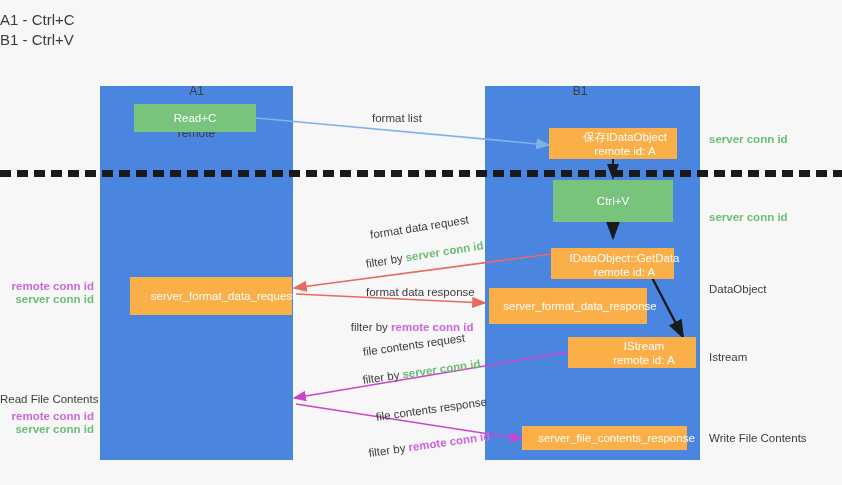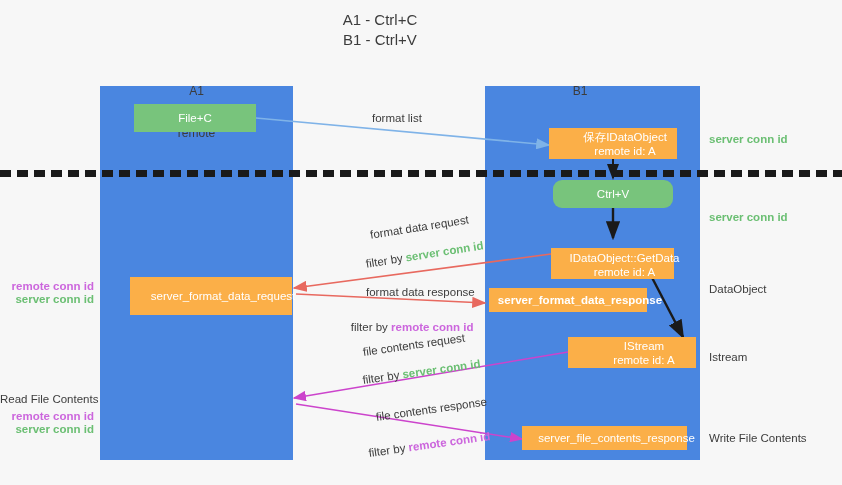--- a/index.html
+++ b/index.html
@@ -18,26 +18,24 @@
     position: relative;
     width: 842px;
     height: 485px;
   }
   .abs { position: absolute; }
 
   
   #title {
     left: 0; top: 10px;
     width: 720px;
-    text-align: center;
     font-size: 15px;
     color: #3c3c3c;
     line-height: 20px;
     white-space: pre;
-    margin-left: 20px;
   }
 
   
   .col-band {
     background: #4a86e0;
   }
   #col-a-band { left: 100px; top: 86px; width: 193px; height: 374px; }
   #col-b-band { left: 485px; top: 86px; width: 215px; height: 374px; }
 
   .col-head {
@@ -152,42 +150,42 @@
     <line x1="296" y1="294" x2="485" y2="303" stroke="#e8695f" stroke-width="1.6" marker-end="url(#ah-red)"></line>
 
     <line x1="647" y1="268" x2="683" y2="337" stroke="#1a1a1a" stroke-width="2.4" marker-end="url(#ah-black)"></line>
 
     <line x1="568" y1="352" x2="294" y2="398" stroke="#cc44cc" stroke-width="1.5" marker-end="url(#ah-magenta)"></line>
 
     <line x1="296" y1="404" x2="522" y2="439" stroke="#cc44cc" stroke-width="1.5" marker-end="url(#ah-magenta)"></line>
   </svg>
 
   <div class="abs box box-green" style="left:134px; top:104px; width:122px; height:28px;">
-    <span>File+C</span>
+    <span>Read+C</span>
   </div>
 
   <div class="abs box box-orange" style="left:549px; top:128px; width:128px; height:31px;">
     <span>保存IDataObject</span>
     <span>remote id: A</span>
   </div>
 
-  <div class="abs box box-green" style="left:553px; top:180px; width:120px; height:28px;border-radius:9px;">
+  <div class="abs box box-green" style="left:553px; top:180px; width:120px; height:42px;">
     <span>Ctrl+V</span>
   </div>
 
   <div class="abs box box-orange" style="left:551px; top:248px; width:123px; height:31px;justify-content:flex-end;">
     <span>IDataObject::GetData</span>
     <span>remote id: A</span>
   </div>
 
   <div class="abs box box-orange" style="left:130px; top:277px; width:162px; height:38px;">
     <span>server_format_data_request</span>
   </div>
 
-  <div class="abs box box-orange" style="left:489px; top:288px; width:158px; height:24px;font-weight:bold;">
+  <div class="abs box box-orange" style="left:489px; top:288px; width:158px; height:36px;">
     <span>server_format_data_response</span>
   </div>
 
   <div class="abs box box-orange" style="left:568px; top:337px; width:128px; height:31px;">
     <span>IStream</span>
     <span>remote id: A</span>
   </div>
 
 
   <div class="abs box box-orange" style="left:522px; top:426px; width:165px; height:24px;">

